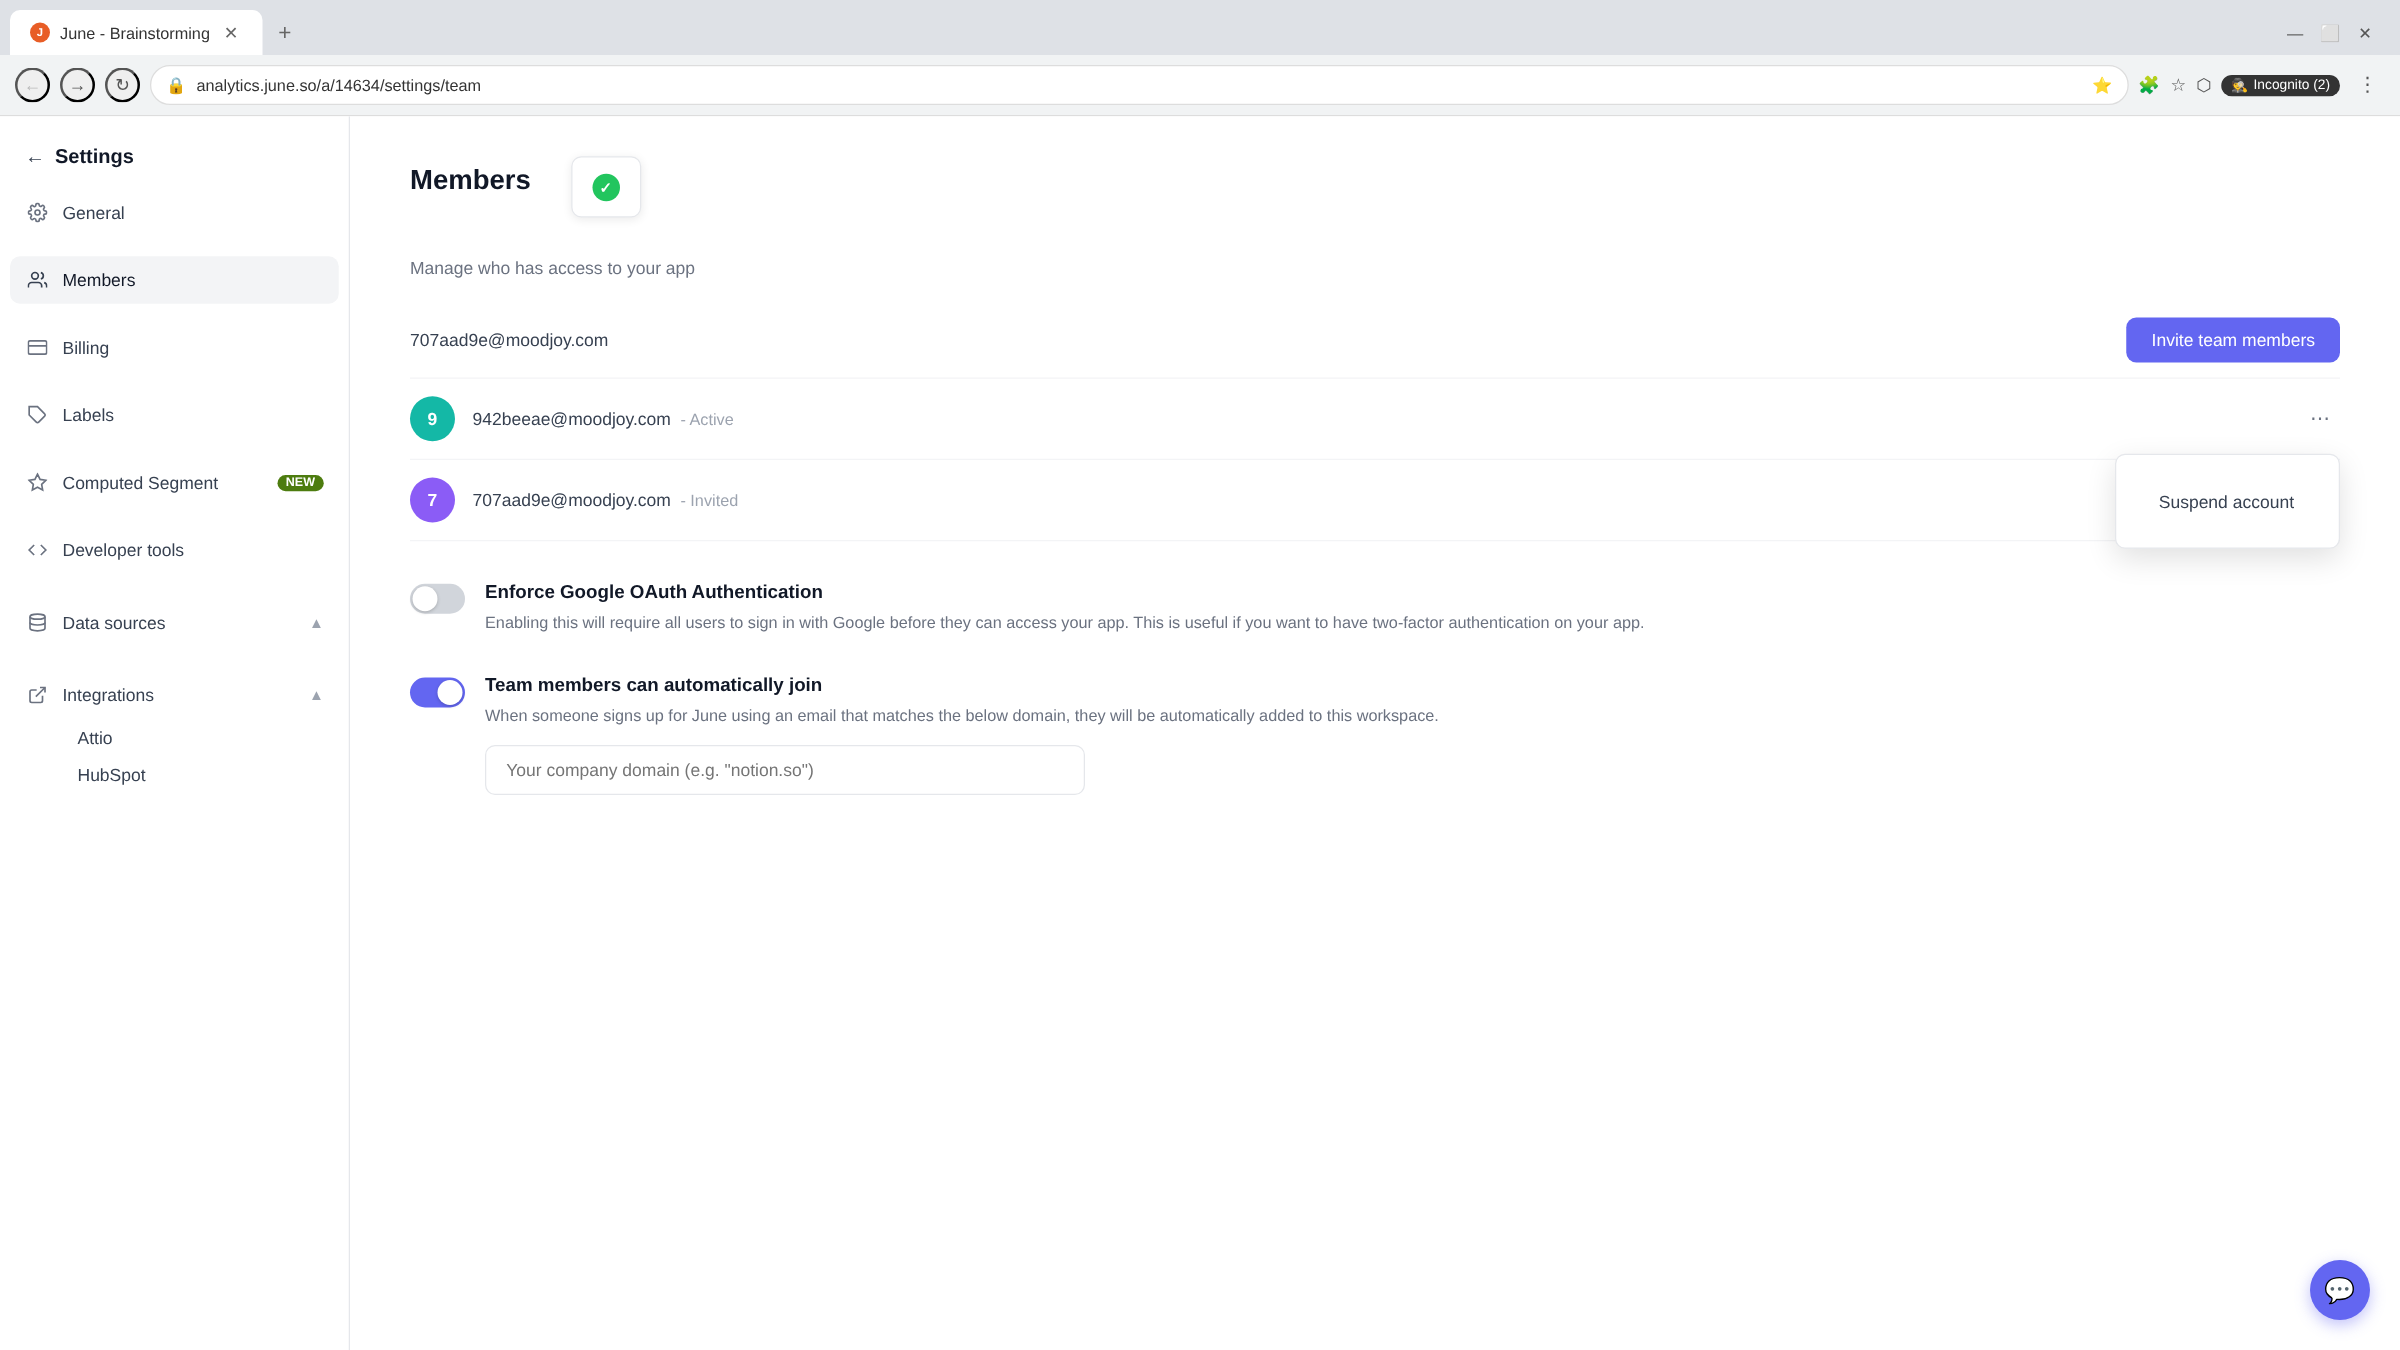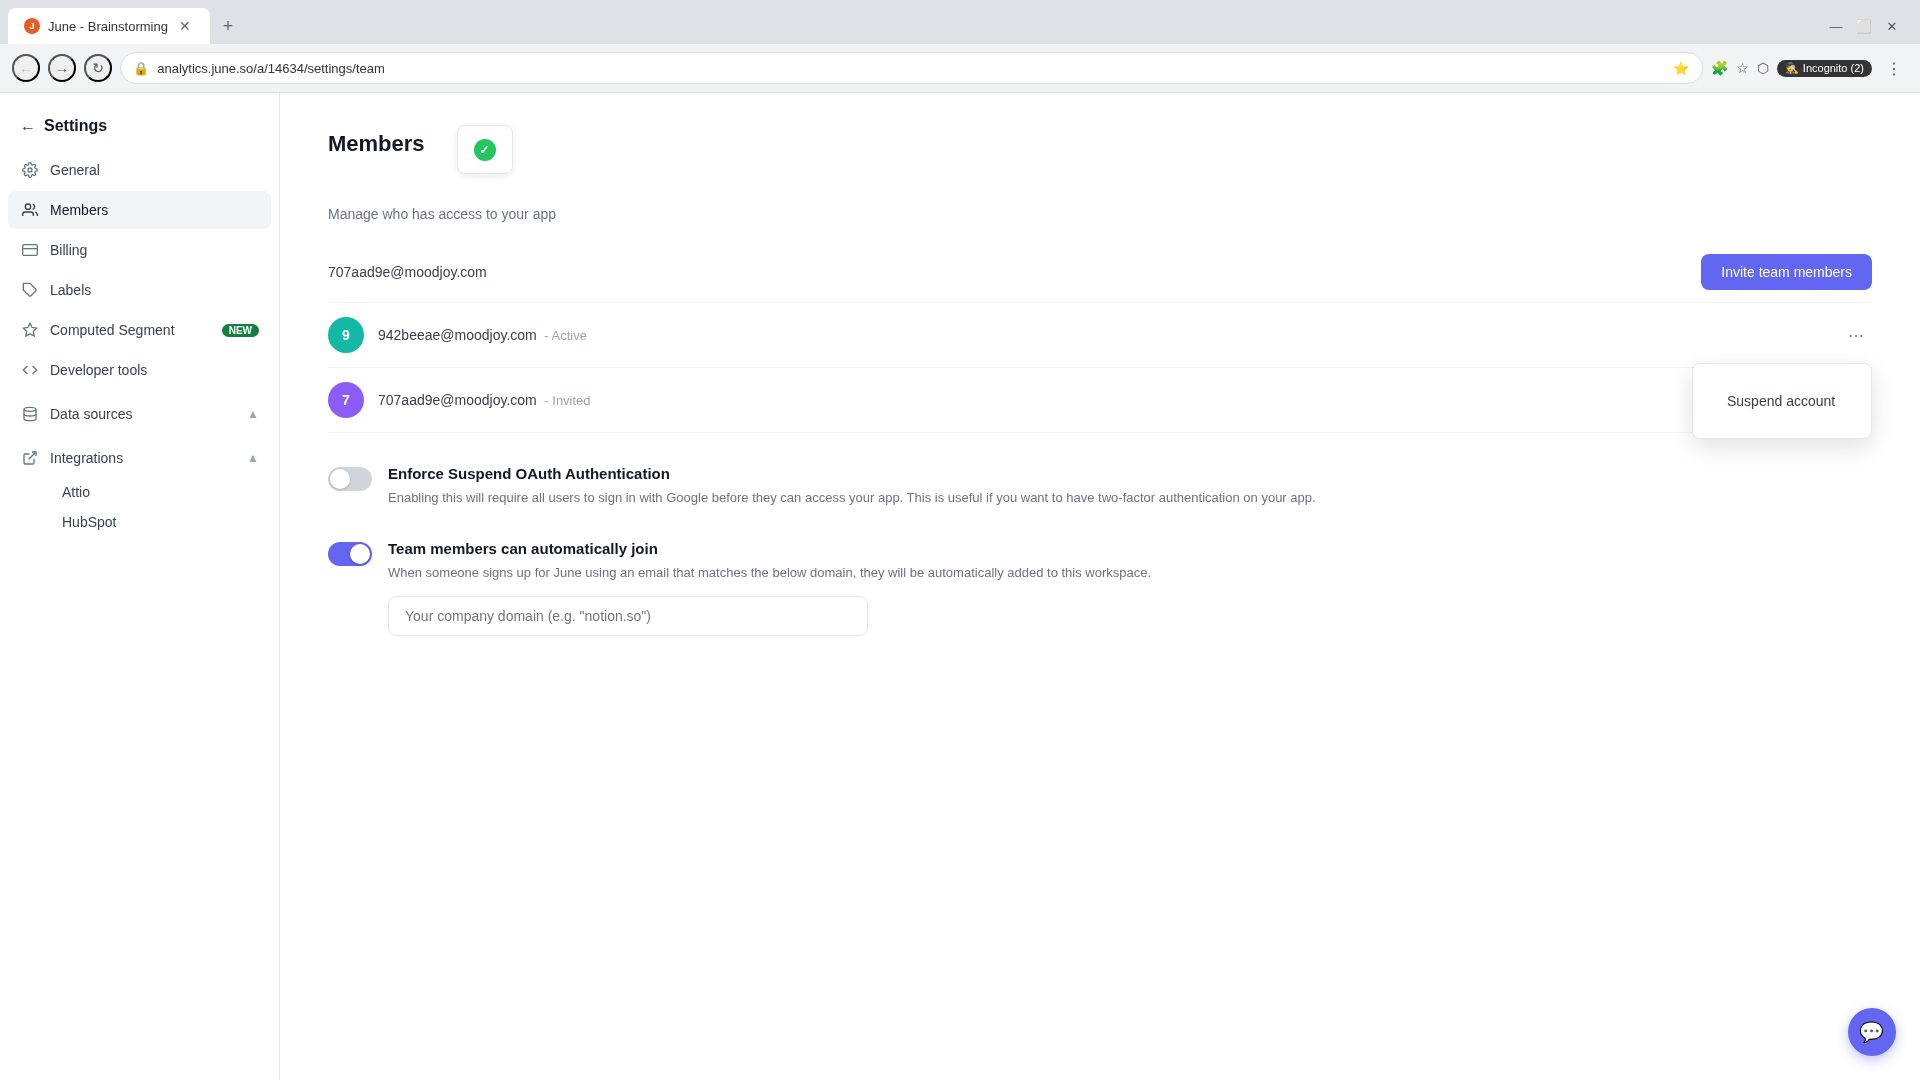--- a/index.html
+++ b/index.html
@@ -25,27 +25,27 @@
     .chrome-menu-btn { width: 28px; height: 28px; display: flex; align-items: center; justify-content: center; color: #555; font-size: 16px; cursor: pointer; }
 
     
     .app-layout { display: flex; flex: 1; overflow: hidden; }
 
     
     .sidebar { width: 280px; border-right: 1px solid #e5e7eb; background: #fff; display: flex; flex-direction: column; overflow-y: auto; flex-shrink: 0; padding: 16px 0; }
     .sidebar-header { display: flex; align-items: center; gap: 8px; padding: 8px 20px 16px; cursor: pointer; }
     .sidebar-back-icon { color: #374151; font-size: 16px; }
     .sidebar-title { font-size: 16px; font-weight: 600; color: #111827; }
-    .sidebar-nav { display: flex; flex-direction: column; gap: 2px; padding: 0 8px; }
+    .sidebar-nav { display: flex; flex-direction: column; gap: 16px; padding: 0 8px; }
     .sidebar-item { display: flex; align-items: center; gap: 10px; padding: 9px 12px; border-radius: 8px; cursor: pointer; color: #374151; font-size: 14px; }
     .sidebar-item.active { background: #f3f4f6; color: #111827; font-weight: 500; }
     .sidebar-item-icon { width: 20px; height: 20px; display: flex; align-items: center; justify-content: center; color: #6b7280; flex-shrink: 0; }
     .sidebar-item.active .sidebar-item-icon { color: #374151; }
     .sidebar-item-label { flex: 1; }
-    .new-badge { background: #15803d; color: white; font-size: 10px; font-weight: 600; padding: 1px 7px; border-radius: 10px; text-transform: uppercase; }
+    .new-badge { background: #4d7c0f; color: white; font-size: 10px; font-weight: 600; padding: 1px 7px; border-radius: 10px; text-transform: uppercase; }
 
     .sidebar-group { margin-top: 4px; }
     .sidebar-group-header { display: flex; align-items: center; gap: 10px; padding: 9px 12px; border-radius: 8px; cursor: pointer; color: #374151; font-size: 14px; }
     .sidebar-group-icon { width: 20px; height: 20px; display: flex; align-items: center; justify-content: center; color: #6b7280; }
     .sidebar-group-label { flex: 1; }
     .sidebar-group-arrow { color: #9ca3af; font-size: 12px; }
     .sidebar-sub-items { padding-left: 42px; }
     .sidebar-sub-item { padding: 7px 12px; font-size: 14px; color: #374151; cursor: pointer; border-radius: 6px; }
 
     
@@ -283,21 +283,21 @@
         <span>707aad9e@moodjoy.com</span><span class="member-status"> - <span>Invited</span></span>
       </span>
     </div>
 
     <div class="settings-section">
       <div class="toggle-row">
         <div class="toggle-switch toggle-off">
           <div class="toggle-knob"></div>
         </div>
         <div class="toggle-text">
-          <h3>Enforce Suspend OAuth Authentication</h3>
+          <h3>Enforce Google OAuth Authentication</h3>
           <p>Enabling this will require all users to sign in with Google before they can access your app. This is useful if you want to have two-factor authentication on your app.</p>
         </div>
       </div>
     </div>
 
     <div class="settings-section">
       <div class="toggle-row">
         <div class="toggle-switch toggle-on">
           <div class="toggle-knob"></div>
         </div>

